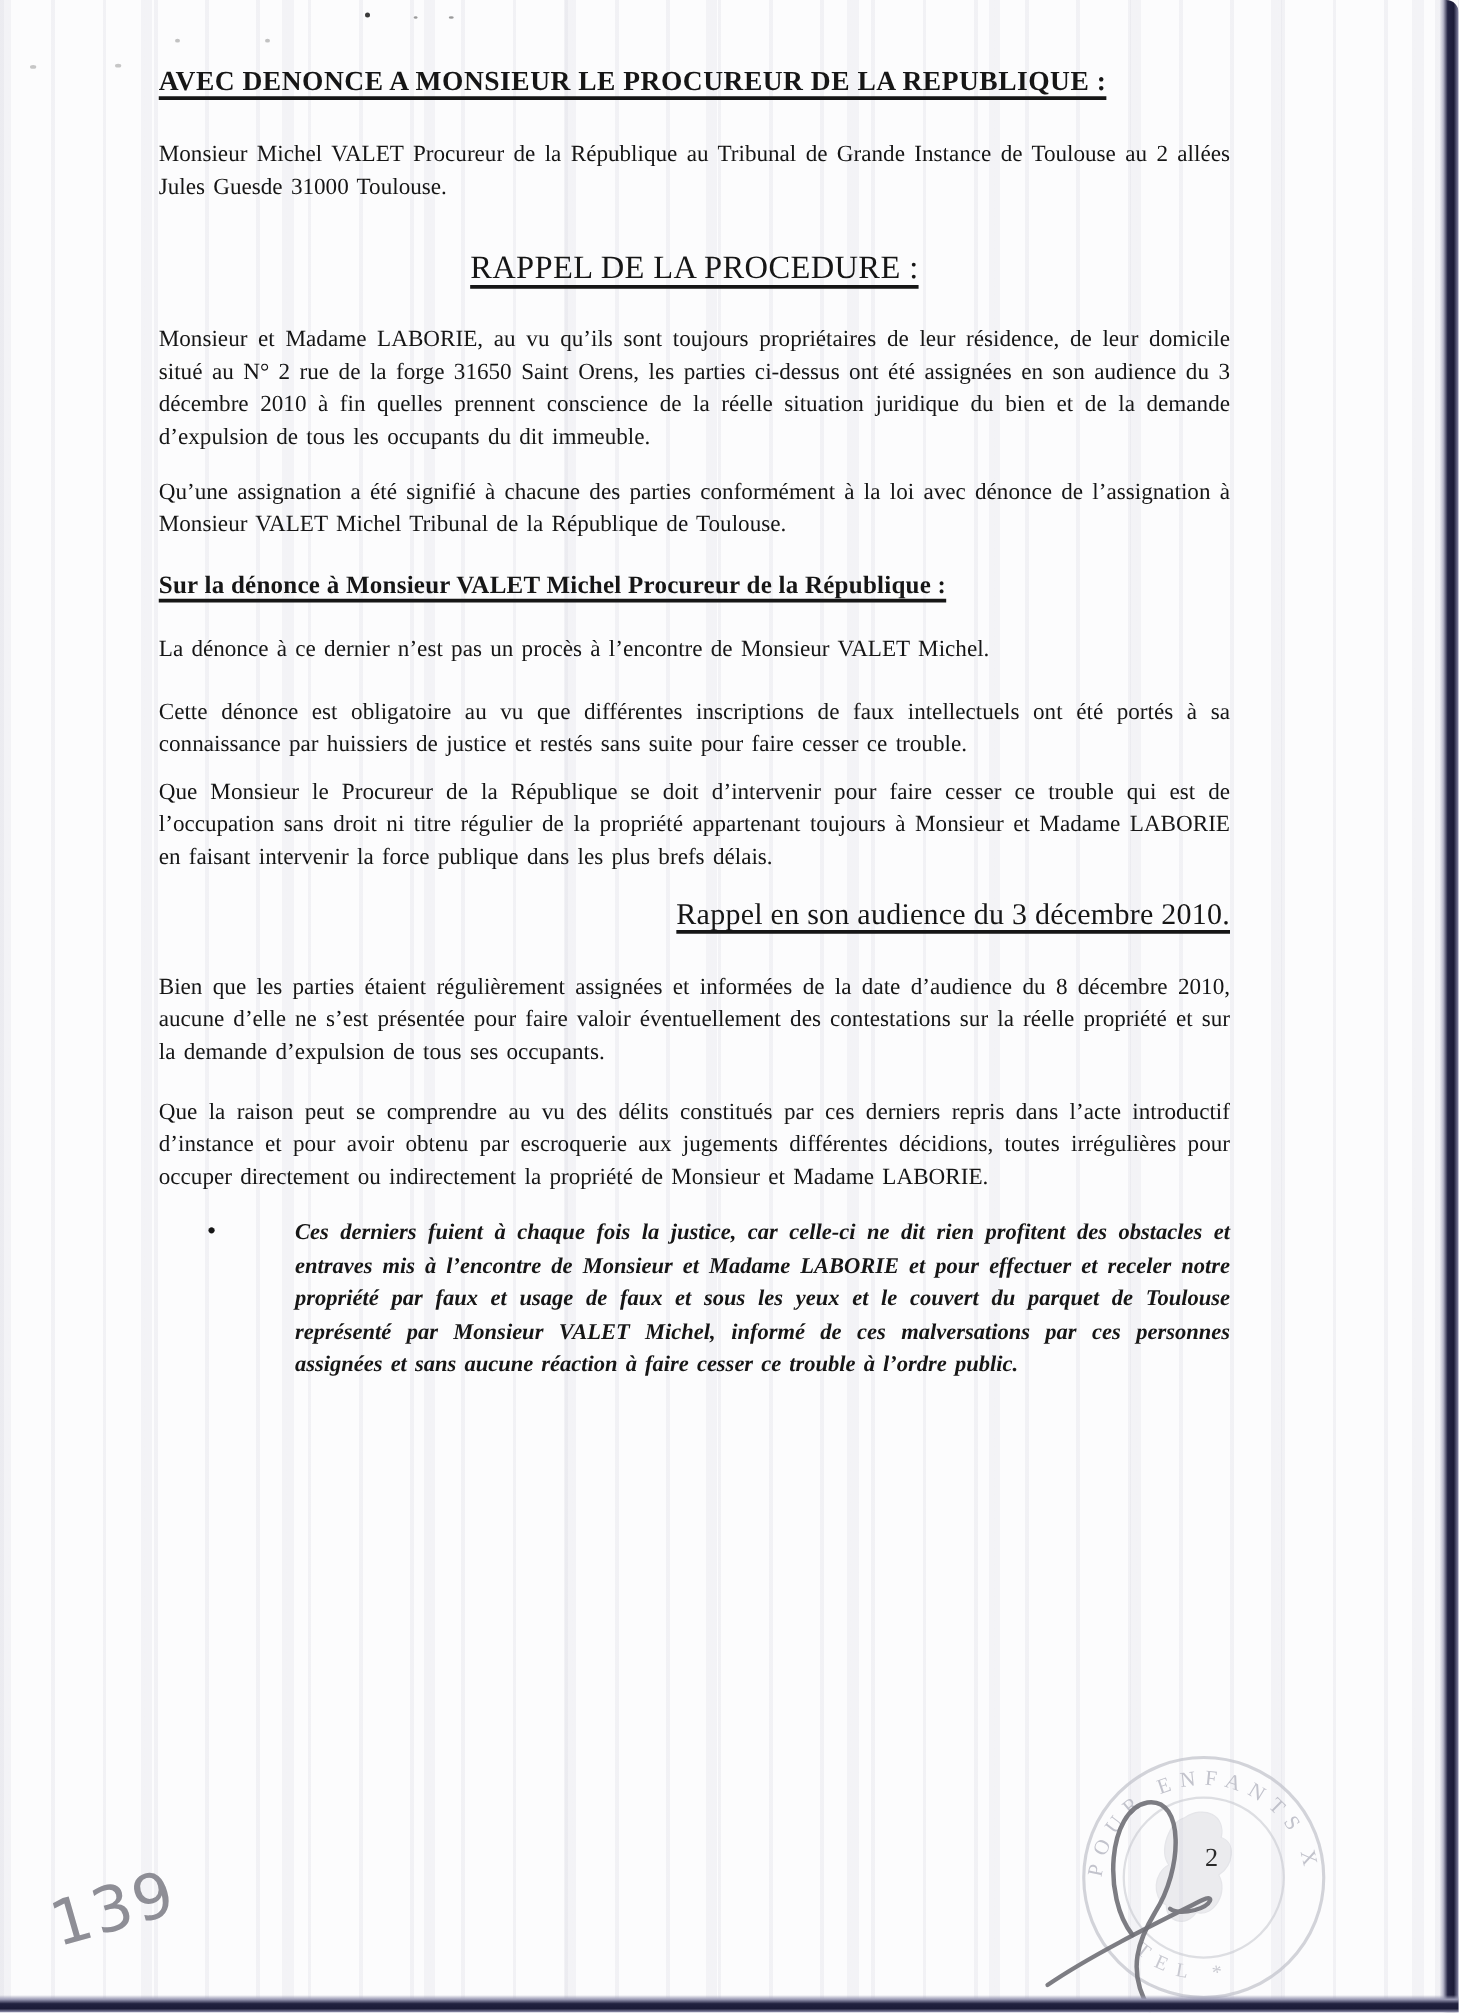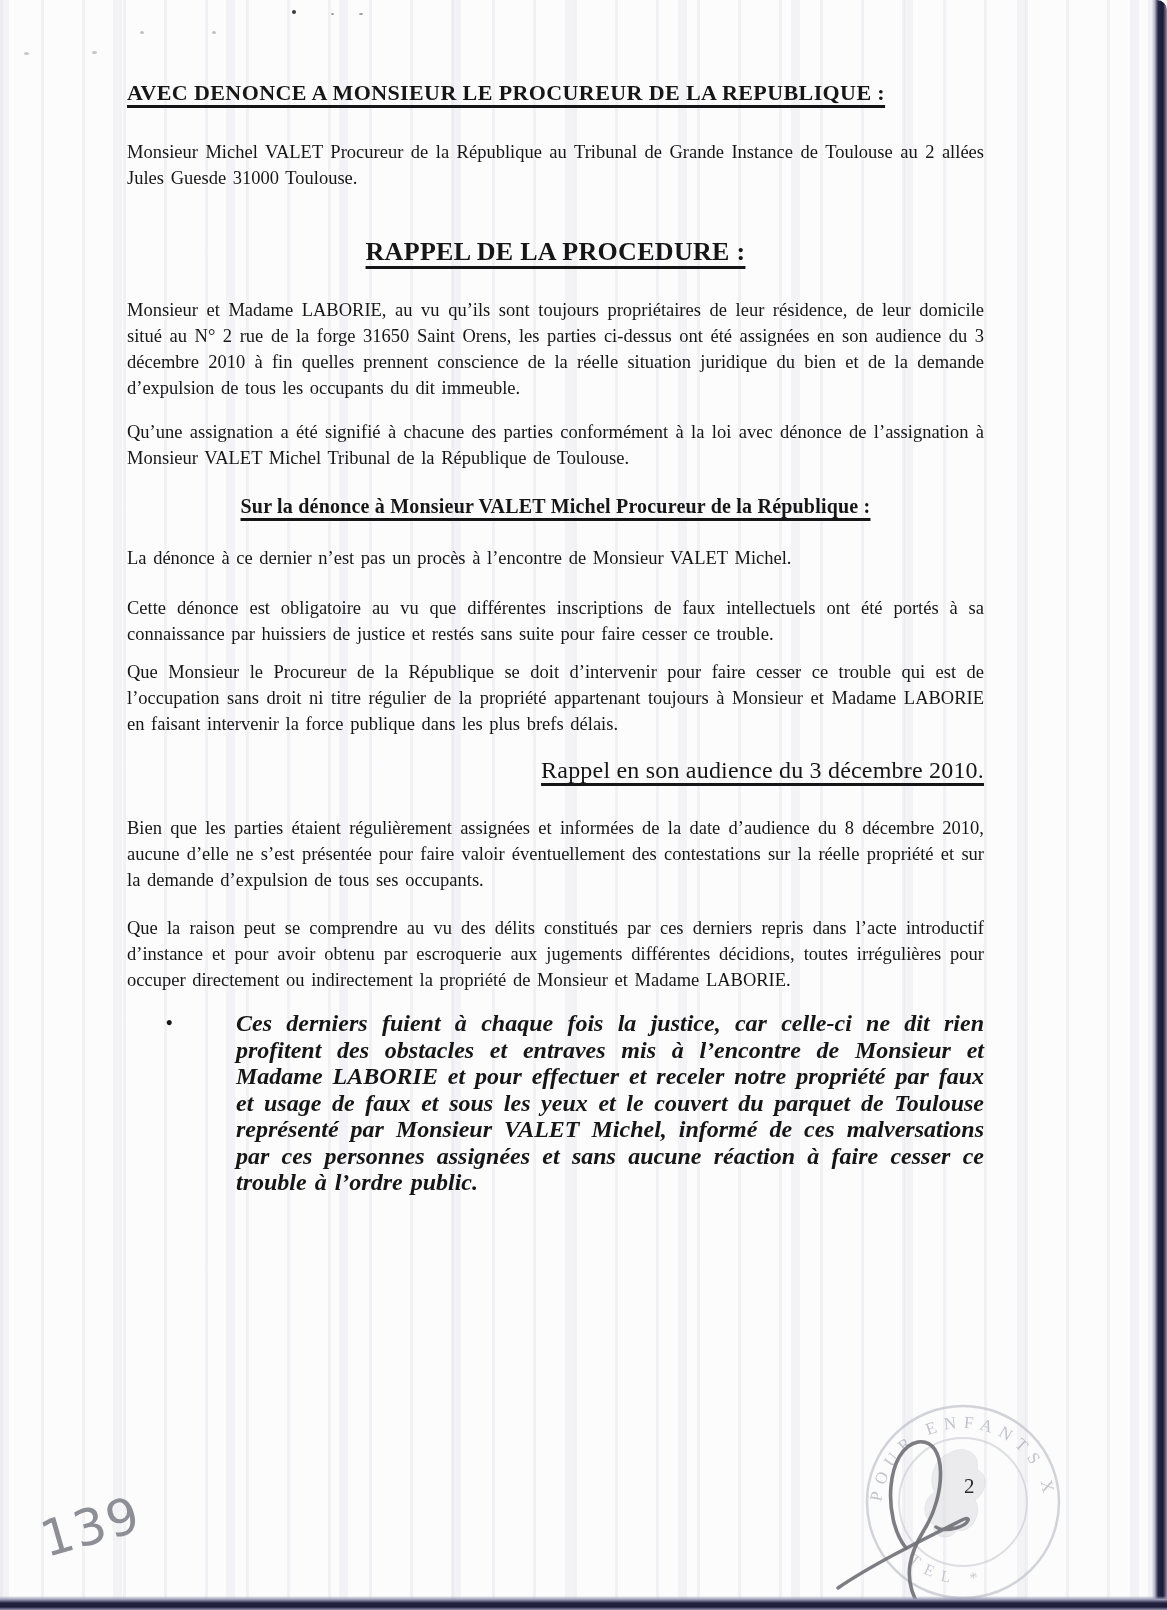--- a/index.html
+++ b/index.html
@@ -14,61 +14,61 @@
   
   .canvas::before{
     content:"";position:absolute;inset:0;pointer-events:none;
     background:
       repeating-linear-gradient(90deg, rgba(225,225,232,.35) 0 3px, transparent 3px 41px),
       repeating-linear-gradient(90deg, rgba(235,235,240,.45) 0 9px, transparent 9px 113px);
     mix-blend-mode:multiply;
   }
   .content{
     position:absolute;left:127px;top:0;width:857px;
-    padding-top:80px;
+    padding-top:52px;
   }
   .h-main{
     font-size:22px;font-weight:bold;letter-spacing:.4px;
     text-decoration:underline;text-decoration-thickness:2.5px;text-underline-offset:5px;
     margin:0;
   }
   .para{
     font-size:18.5px;line-height:26px;text-align:justify;word-spacing:2px;margin:0;
   }
   .p-denonce{margin-top:33px;}
   .h-centered{
-    font-size:26px;font-weight:bold;text-align:center;letter-spacing:.3px;
+    font-size:26px;font-weight:normal;text-align:center;letter-spacing:.3px;
     text-decoration:underline;text-decoration-thickness:3px;text-underline-offset:6px;
-    margin:46px 0 0 0;
+    margin:36px 0 0 0;
   }
   .p-laborie{margin-top:30px;}
   .p-assignation{margin-top:18px;}
   .h-sub{
     font-size:20px;font-weight:bold;margin:24px 0 0 0;letter-spacing:.2px;
-    text-decoration:underline;text-decoration-thickness:2.5px;text-underline-offset:5px;text-align:center;
+    text-decoration:underline;text-decoration-thickness:2.5px;text-underline-offset:5px;
   }
   .p-dernier{margin-top:27px;}
   .p-obligatoire{margin-top:24px;}
   .p-intervenir{margin-top:12px;}
   .h-audience{
     font-size:24px;font-weight:normal;text-align:right;margin:20px 0 0 0;letter-spacing:.2px;
     text-decoration:underline;text-decoration-thickness:2.5px;text-underline-offset:5px;
   }
   .p-bienque{margin-top:31px;}
   .p-raison{margin-top:22px;}
   .bullet-row{
     display:flex;margin-top:17px;
   }
   .bullet-marker{
     width:37px;flex:0 0 37px;text-align:left;padding-left:39px;
     font-size:18.5px;line-height:27px;font-weight:bold;
   }
   .bullet-text{
     flex:1;margin-left:33px;
-    font-size:24px;line-height:26.5px;font-weight:bold;font-style:italic;
+    font-size:18px;line-height:26.5px;font-weight:bold;font-style:italic;
     text-align:justify;word-spacing:2px;
   }
   .page-number{
     position:absolute;left:964px;top:1474px;font-size:21px;color:#2a2a2a;
   }
   .hand-number{
     position:absolute;left:40px;top:1498px;
     font-family:"DejaVu Sans", sans-serif;
     font-size:50px;color:#8e8e96;
     transform:rotate(-16deg);

